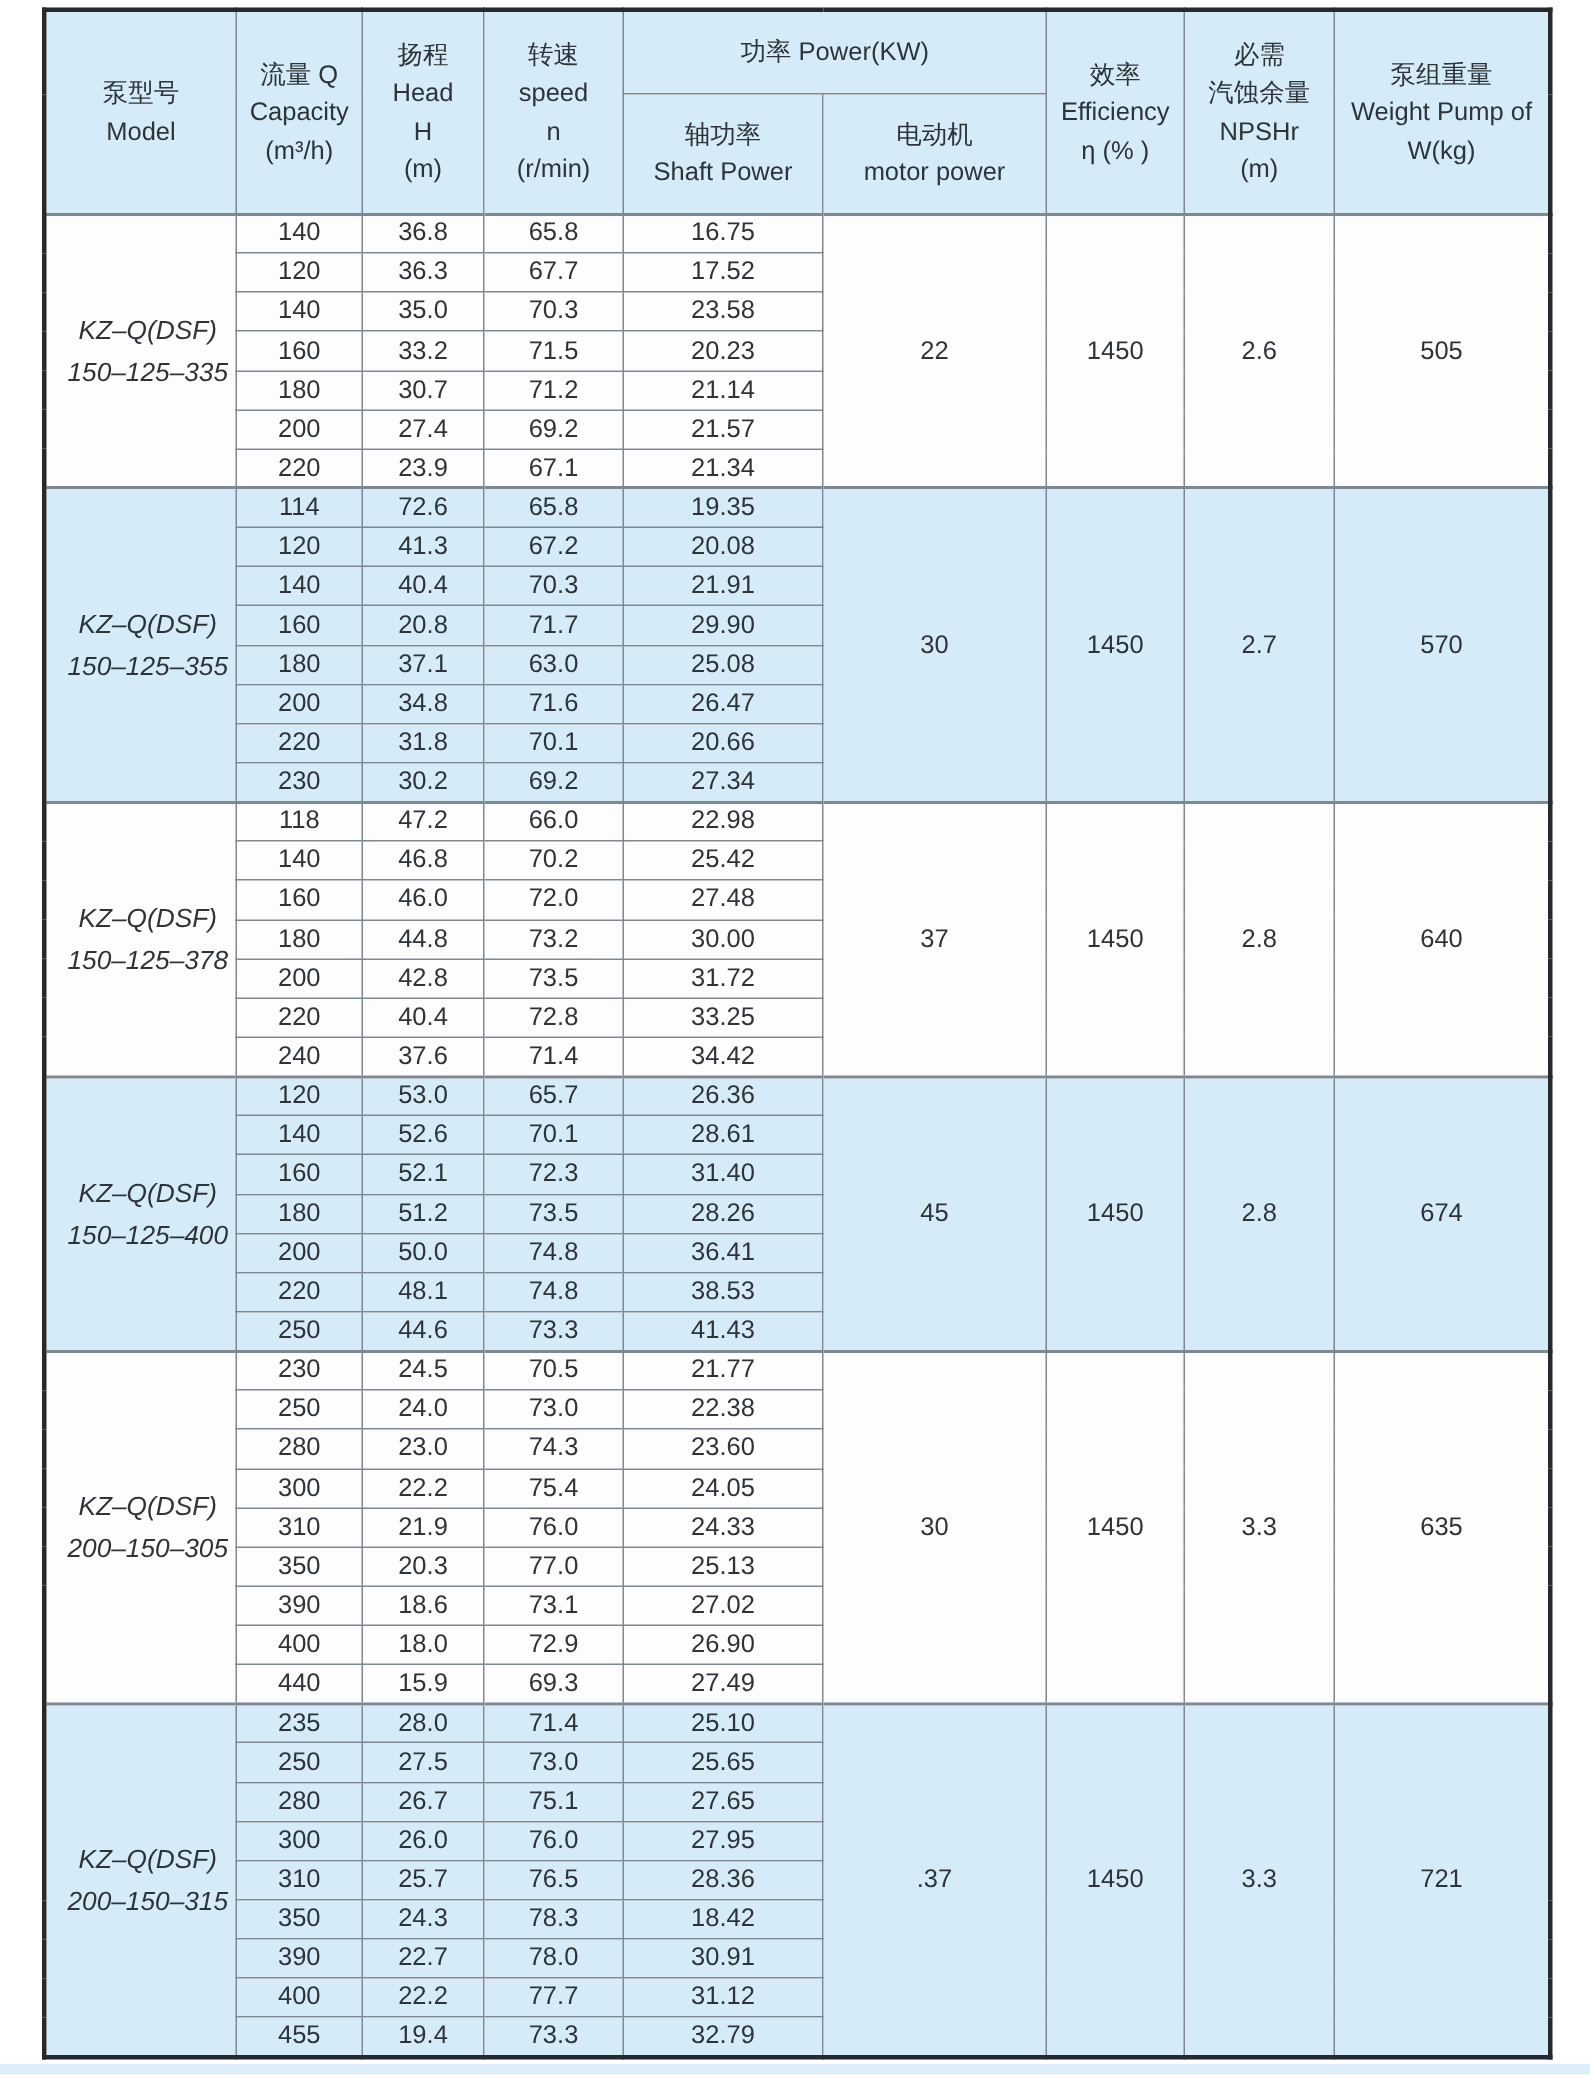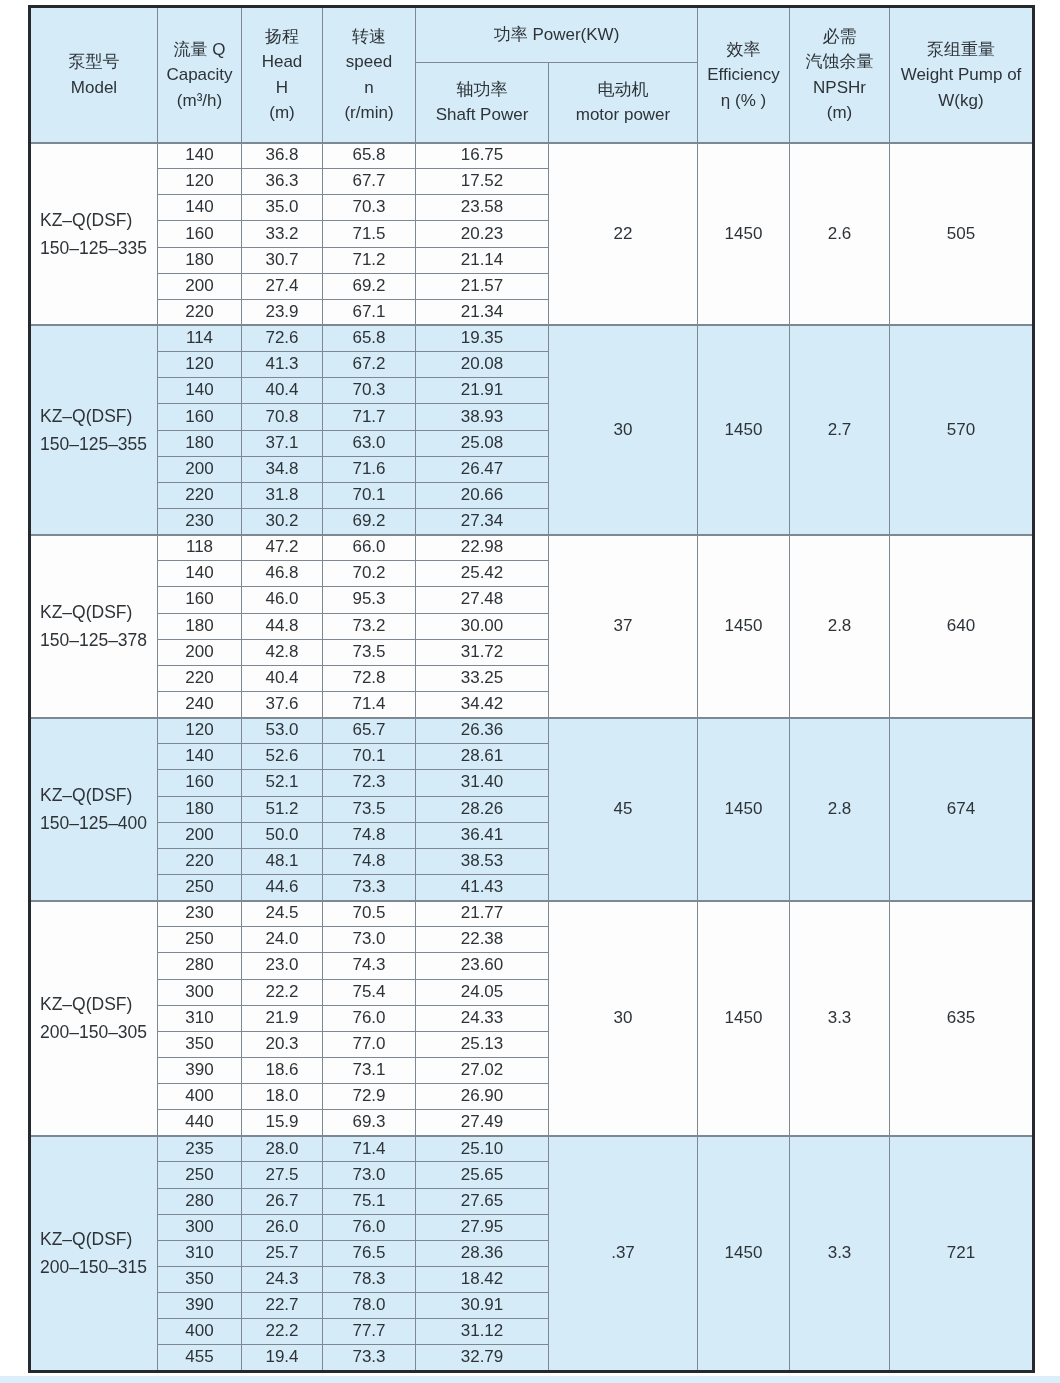--- a/index.html
+++ b/index.html
@@ -33,24 +33,25 @@
   }
   thead th { background: #d5ecf8; font-size: 17px; line-height: 1.5; }
   thead tr.top-tier { height: 56px; }
   thead tr.sub-tier { height: 80px; }
   thead th .hl { display: block; }
   tbody tr { height: 26.15px; }
   tbody tr.band-blue td { background: #d5ecf8; }
   tbody tr.band-white td { background: #fdfdfd; }
   tbody tr.group-start td { border-top-width: 2.5px; }
   td.model-cell {
-    text-align: left;
+    text-align: center;
     padding-left: 9px;
     font-size: 17.5px;
     line-height: 1.6;
+    font-style: italic;
   }
   .bottom-strip {
     position: absolute;
     left: 0; bottom: 0;
     width: 1060px; height: 7px;
     background: #dceefa;
   }
 </style>
 </head>
 <body>
@@ -192,23 +193,23 @@
           <td>20.08</td>
         </tr>
         <tr class="band-blue">
           <td>140</td>
           <td>40.4</td>
           <td>70.3</td>
           <td>21.91</td>
         </tr>
         <tr class="band-blue">
           <td>160</td>
-          <td>70.8</td>
+          <td>20.8</td>
           <td>71.7</td>
-          <td>38.93</td>
+          <td>29.90</td>
         </tr>
         <tr class="band-blue">
           <td>180</td>
           <td>37.1</td>
           <td>63.0</td>
           <td>25.08</td>
         </tr>
         <tr class="band-blue">
           <td>200</td>
           <td>34.8</td>
@@ -243,21 +244,21 @@
         </tr>
         <tr class="band-white">
           <td>140</td>
           <td>46.8</td>
           <td>70.2</td>
           <td>25.42</td>
         </tr>
         <tr class="band-white">
           <td>160</td>
           <td>46.0</td>
-          <td>95.3</td>
+          <td>72.0</td>
           <td>27.48</td>
         </tr>
         <tr class="band-white">
           <td>180</td>
           <td>44.8</td>
           <td>73.2</td>
           <td>30.00</td>
         </tr>
         <tr class="band-white">
           <td>200</td>

